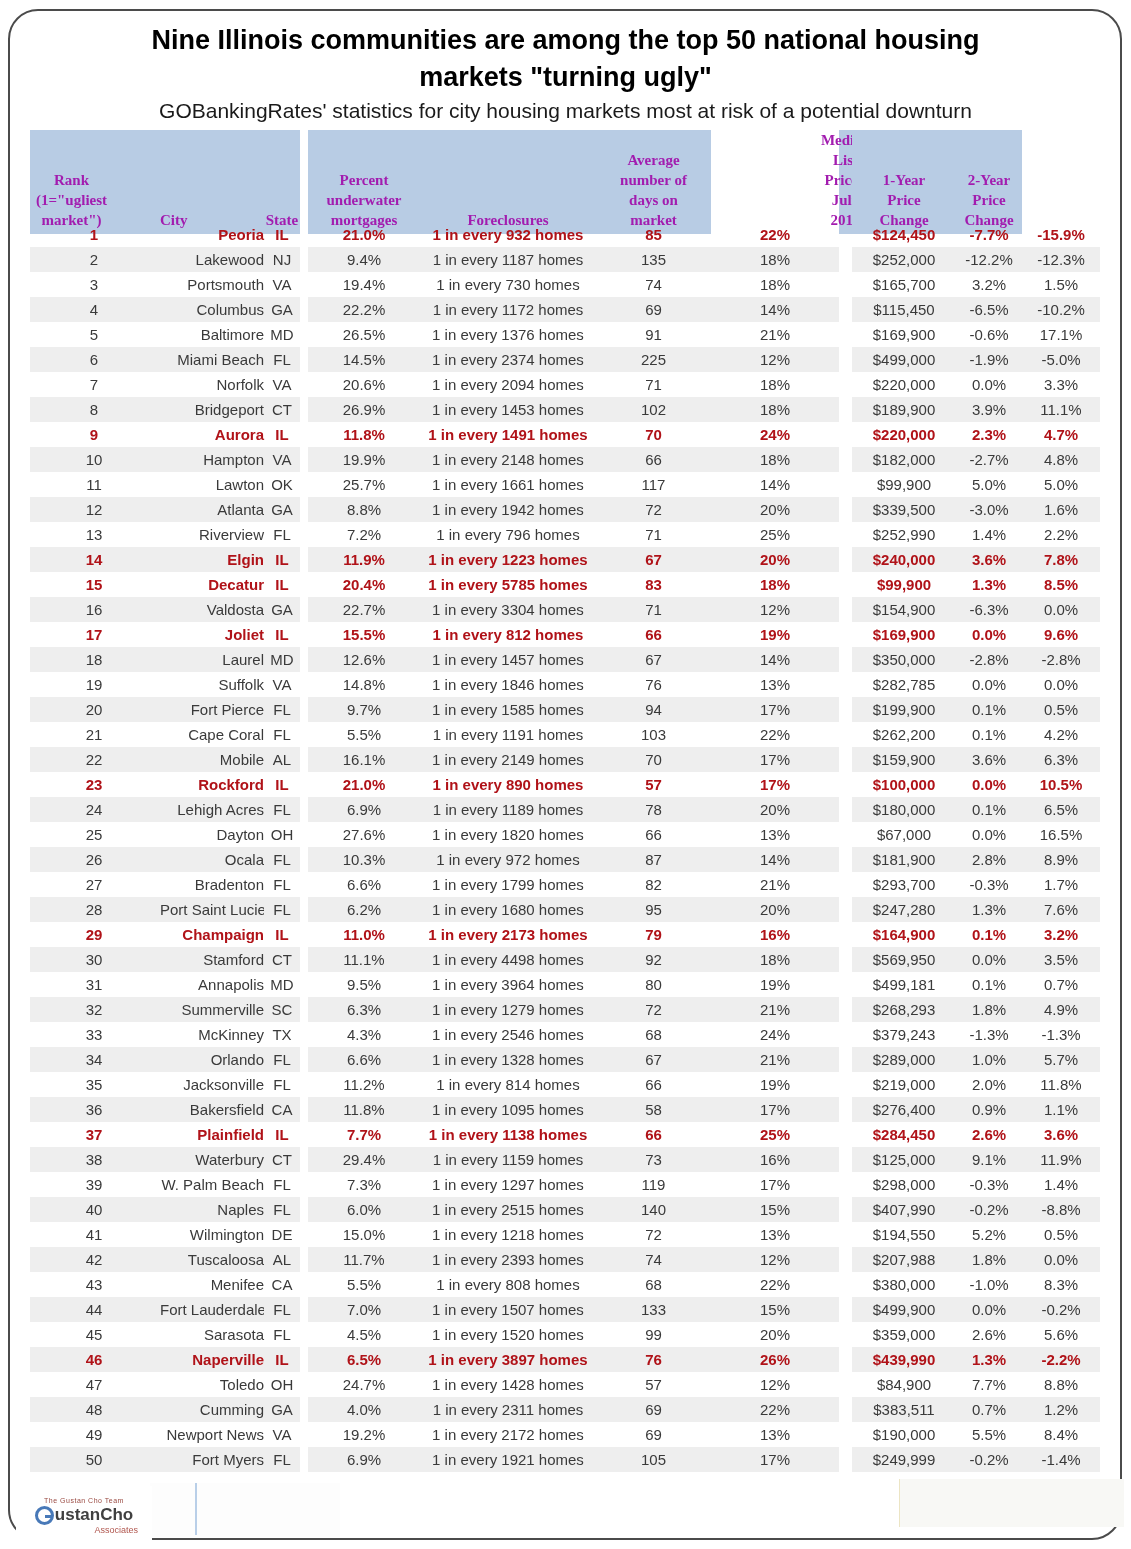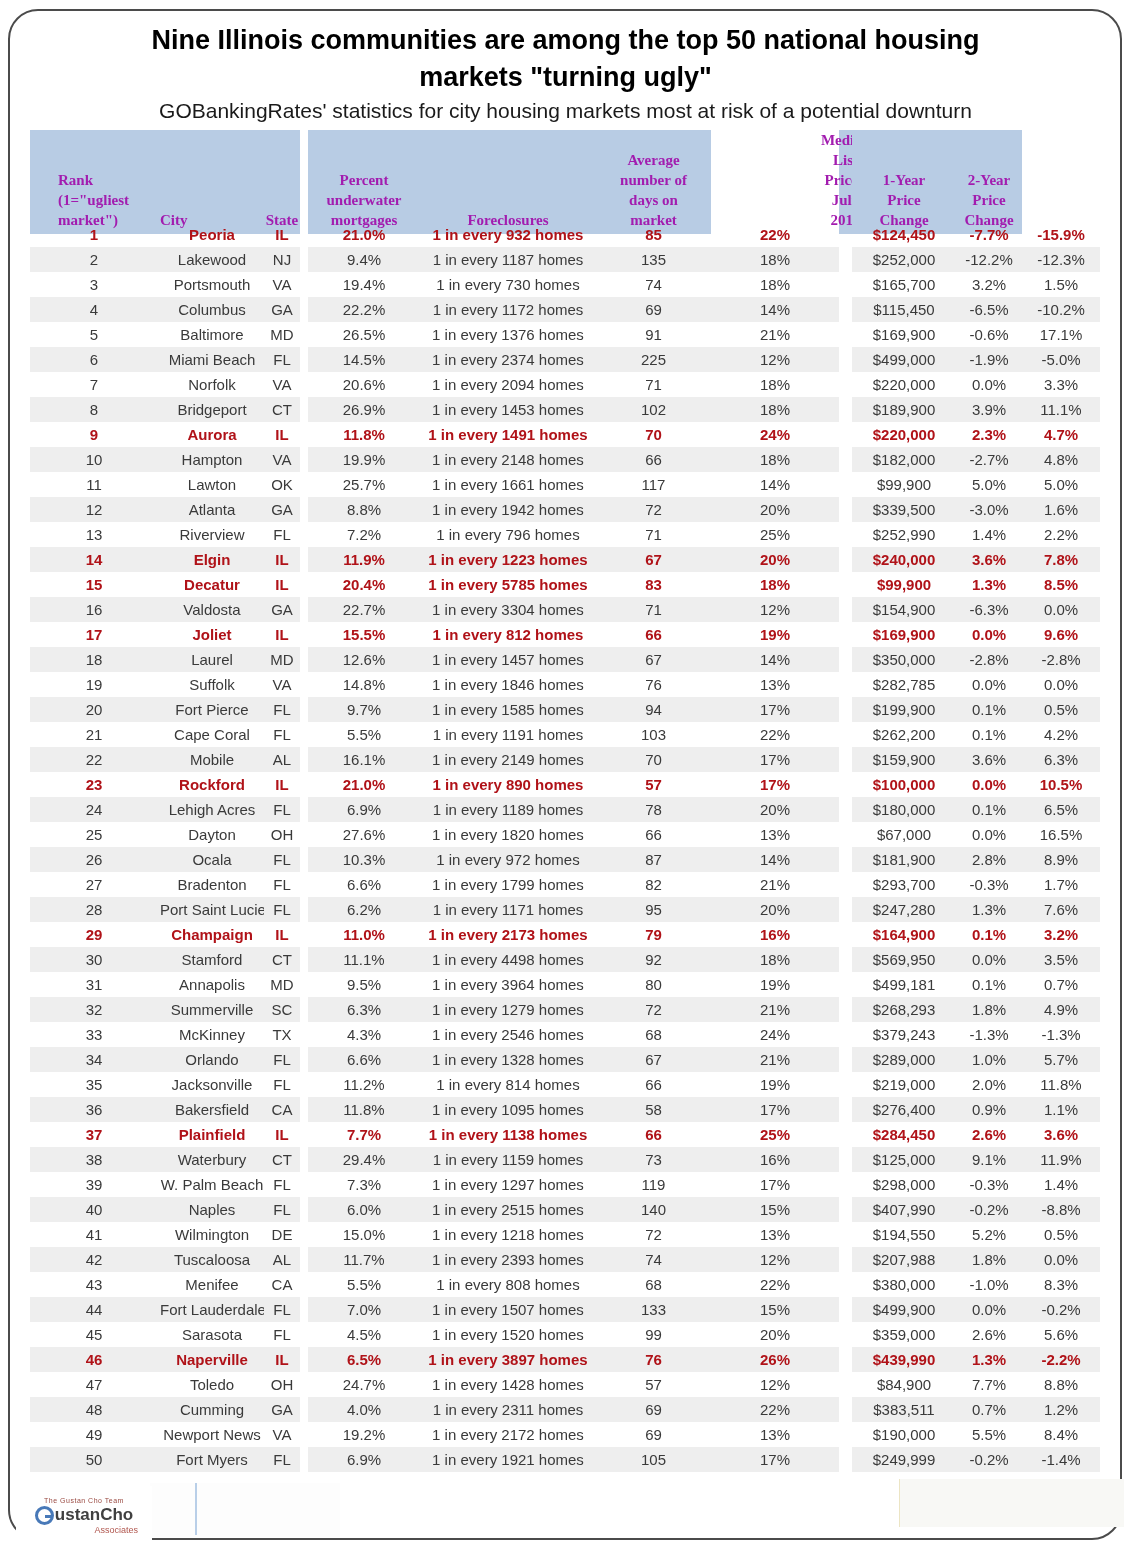--- a/index.html
+++ b/index.html
@@ -14,26 +14,26 @@
   .subtitle{text-align:center;font-size:21px;color:#1a1a1a;margin-top:3px;}
 
   .table{position:absolute;left:30px;top:130px;width:1070px;}
   .grid{display:grid;grid-template-columns:128px 106px 36px 8px 112px 176px 115px 128px 13px 104px 66px 78px;}
 
   .header-row{height:92px;}
   .header-row .cell{background:#b8cce4;display:flex;align-items:flex-end;justify-content:center;
        text-align:center;font-weight:bold;font-size:15px;color:#a21caf;
        line-height:20px;padding-bottom:4px;white-space:pre-line;font-family:Liberation Serif, serif;}
   .header-row .cell.gap{background:transparent;}
-  .header-row .h-rank{justify-content:flex-start;text-align:left;padding-left:28px;}
+  .header-row .h-rank{justify-content:flex-start;text-align:center;padding-left:6px;}
   .header-row .h-city{justify-content:flex-start;text-align:left;padding-left:2px;}
 
   .row{height:25px;}
   .row .cell{font-size:15px;color:#3a3a3a;line-height:25px;text-align:center;white-space:nowrap;}
-  .row .city{text-align:center;padding-left:2px;}
+  .row .city{text-align:right;padding-left:2px;}
   .row.even .cell{background:#eeeeee;}
   .row.even .cell.gap{background:#ffffff;}
   .row.il .cell{color:#b01218;font-weight:bold;}
 
   
   .foot-line-blue{position:absolute;left:195px;top:1483px;width:2px;height:52px;background:#b9cfe8;}
   .foot-box-left{position:absolute;left:150px;top:1483px;width:190px;height:54px;background:#fdfdfd;}
   .foot-box-right{position:absolute;left:899px;top:1479px;width:224px;height:48px;
        background:#f8f8f5;border-left:1px solid #ece5c4;}
 
@@ -463,21 +463,21 @@
       <div class="cell median">$293,700</div>
       <div class="cell yr1">-0.3%</div>
       <div class="cell yr2">1.7%</div>
     </div>
         <div class="grid row even">
       <div class="cell rank">28</div>
       <div class="cell city">Port Saint Lucie</div>
       <div class="cell state">FL</div>
       <div class="cell gap"></div>
       <div class="cell pct">6.2%</div>
-      <div class="cell forecl">1 in every 1171 homes</div>
+      <div class="cell forecl">1 in every 1680 homes</div>
       <div class="cell days">95</div>
       <div class="cell cuts">20%</div>
       <div class="cell gap"></div>
       <div class="cell median">$247,280</div>
       <div class="cell yr1">1.3%</div>
       <div class="cell yr2">7.6%</div>
     </div>
         <div class="grid row il">
       <div class="cell rank">29</div>
       <div class="cell city">Champaign</div>

